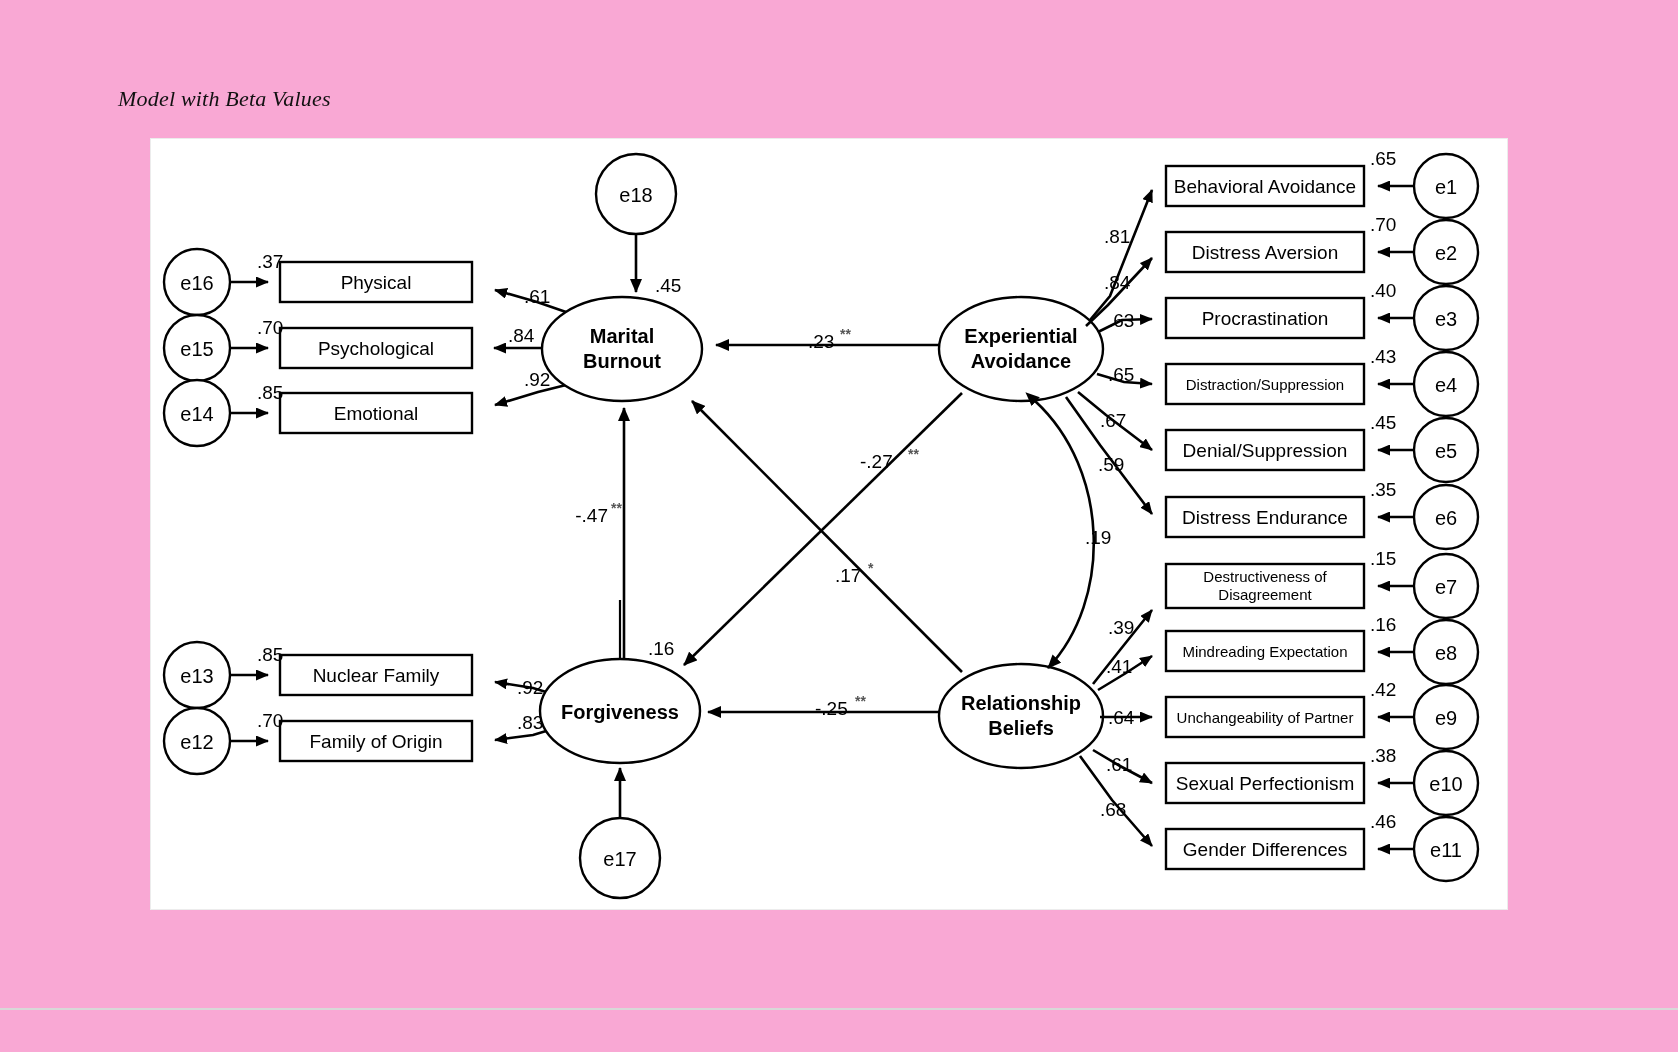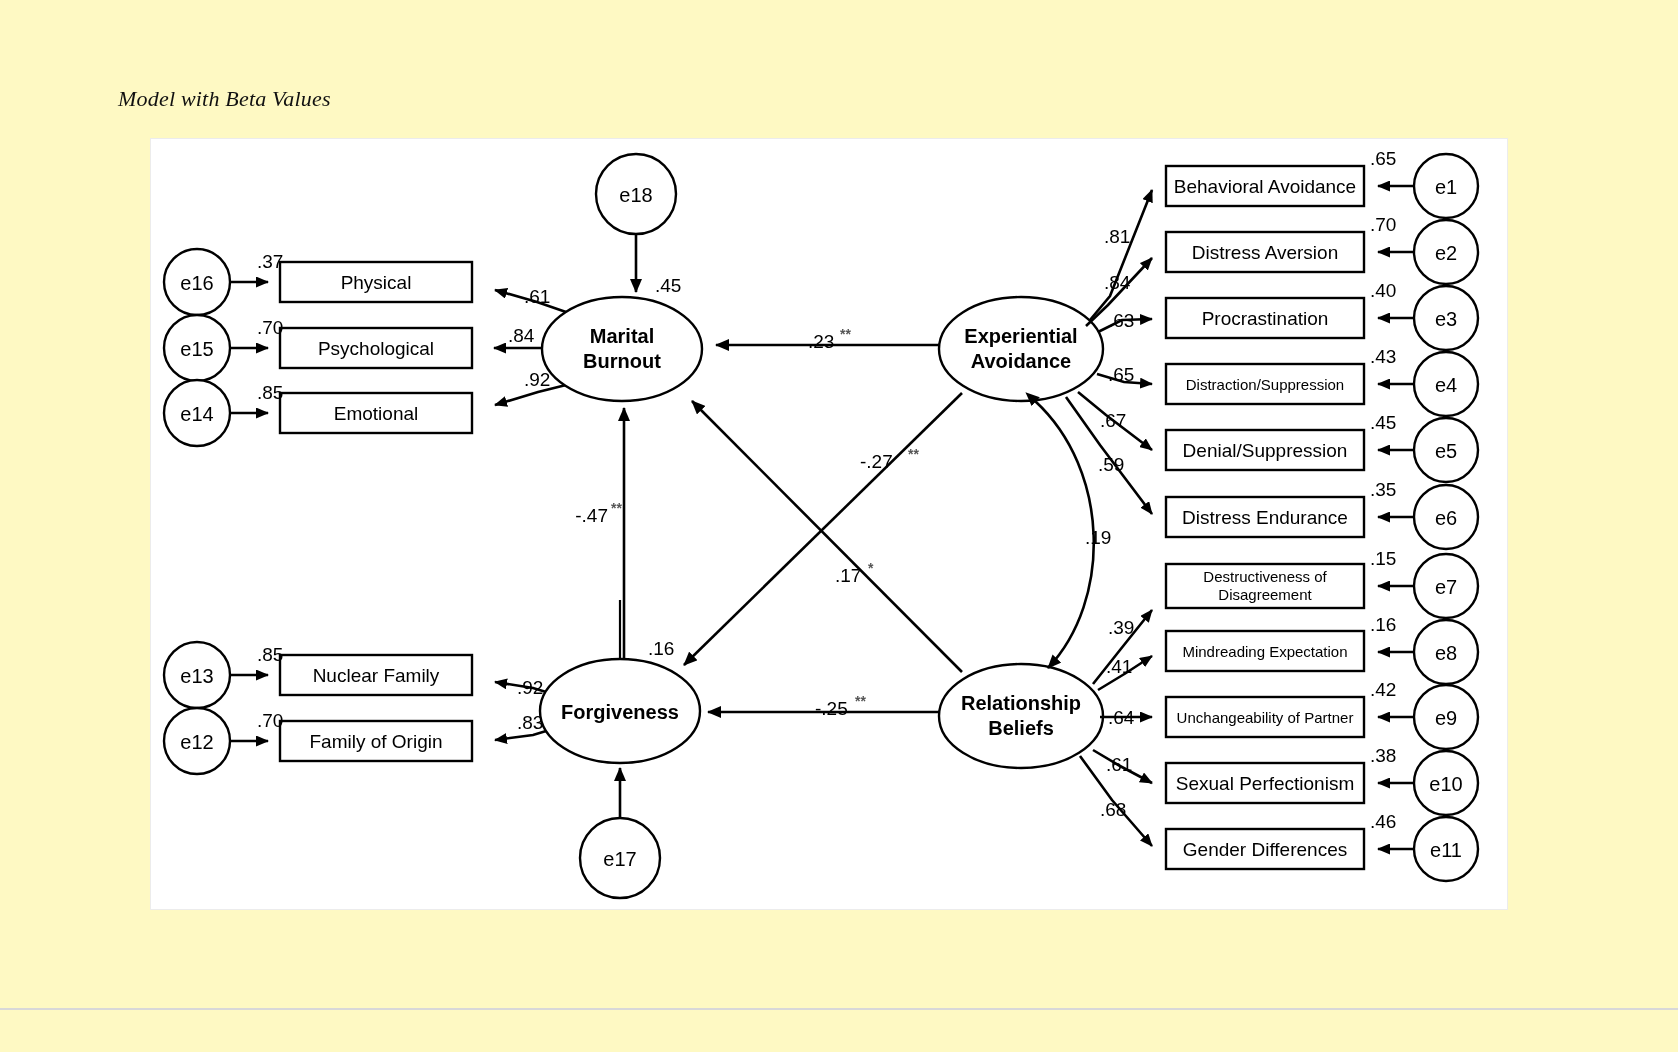--- a/index.html
+++ b/index.html
@@ -1,17 +1,17 @@
 <!DOCTYPE html>
 <html><head>
 <meta charset="utf-8">
 <style>
   html,body{margin:0;padding:0;background:#ffffff;}
   body{width:1678px;height:1052px;font-family:"Liberation Sans",sans-serif;overflow:hidden;position:relative;}
-  #canvas{position:absolute;left:0;top:0;width:1678px;height:1052px;background:#fef9c3;text-align:center;}
+  #canvas{position:absolute;left:0;top:0;width:1678px;height:1052px;background:#f9a8d4;text-align:center;}
   .title{position:absolute;left:118px;top:86px;font-family:"Liberation Serif",serif;font-style:italic;font-size:22px;color:#111;letter-spacing:.2px;}
   .frame{position:absolute;left:150px;top:138px;width:1356px;height:770px;border:1px solid #ececec;background:#fff;}
   svg{position:absolute;left:0;top:0;width:1678px;height:1052px;}
   text{font-family:"Liberation Sans",sans-serif;fill:#000;}
   .lat{font-size:20px;font-weight:bold;}
   .ind{font-size:19px;}
   .ind-sm{font-size:15px;}
   .err{font-size:20px;}
   .coef{font-size:19px;}
   .star{font-size:14px;fill:#555;font-weight:bold;}

